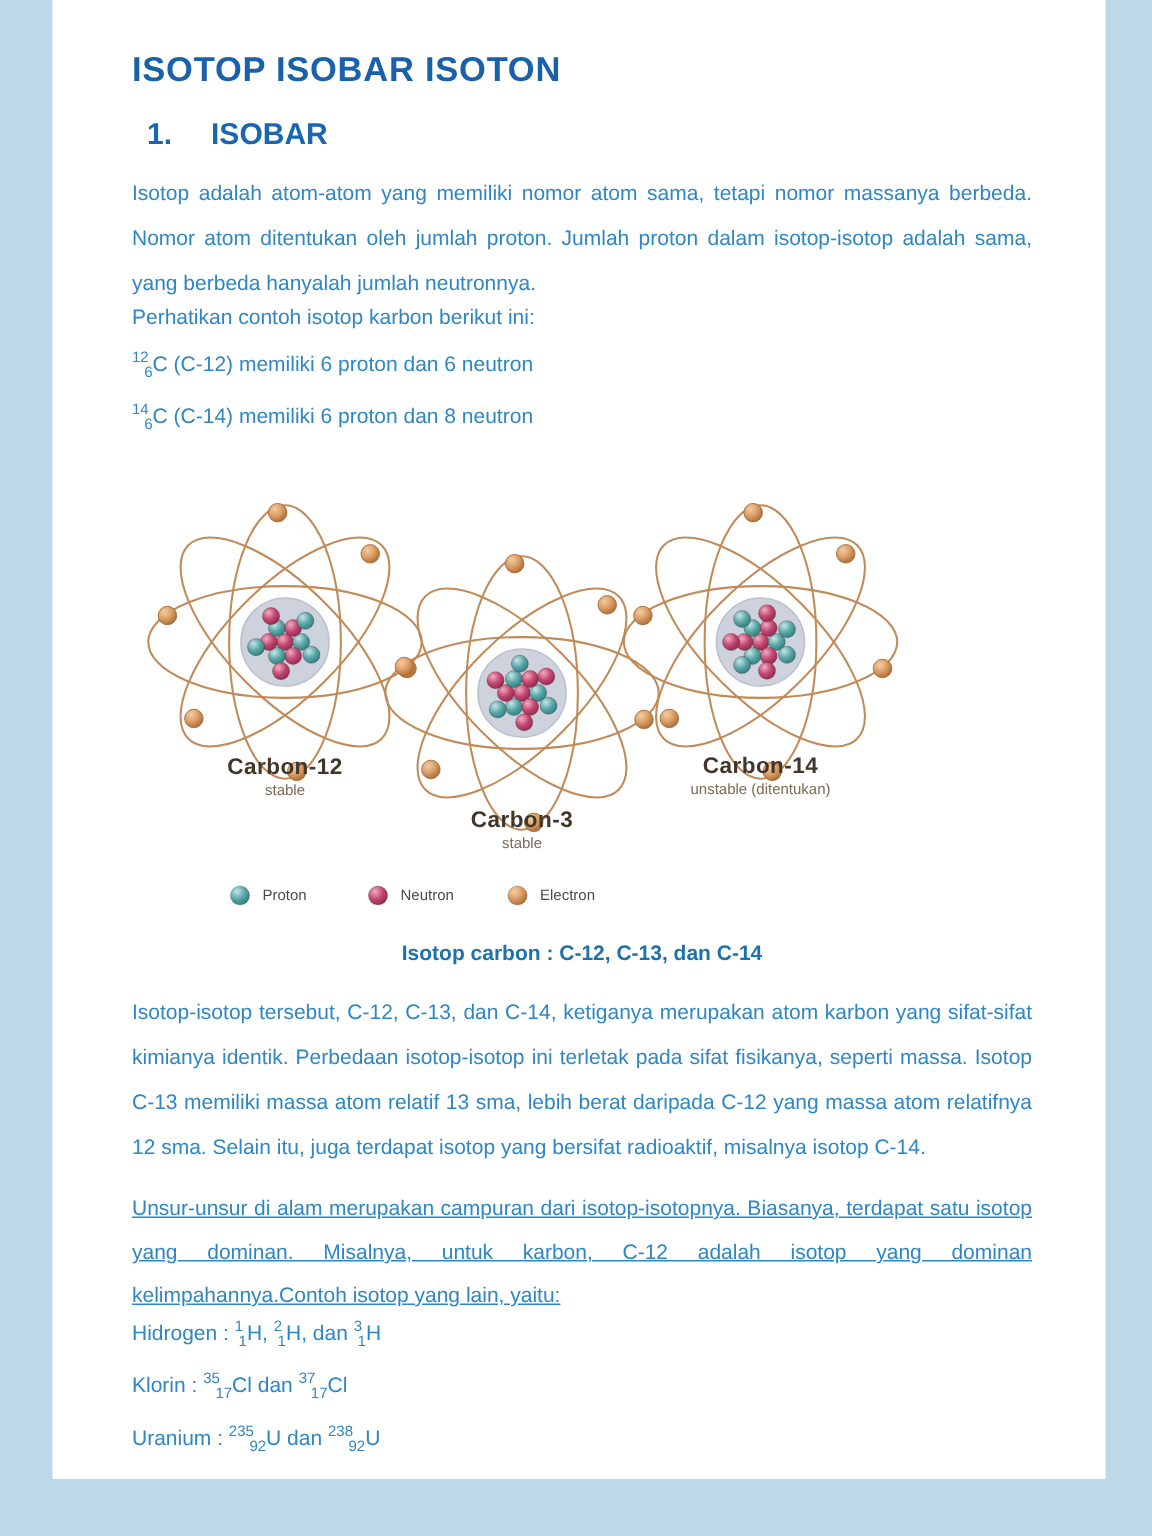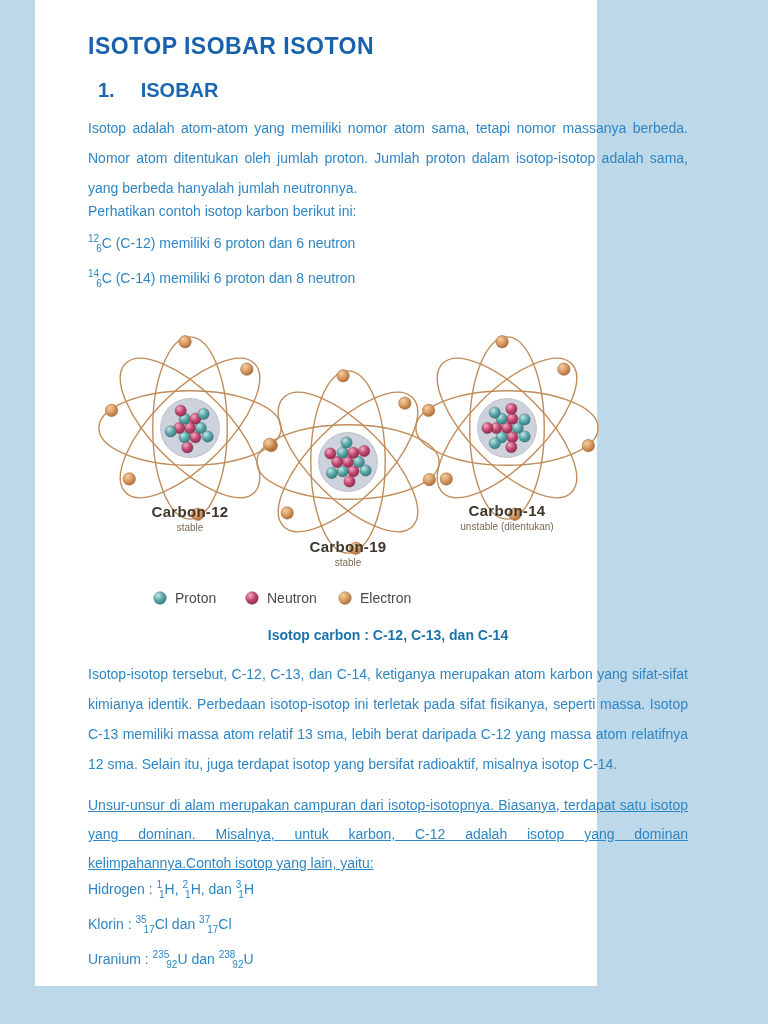--- a/index.html
+++ b/index.html
@@ -1,18 +1,18 @@
 <!DOCTYPE html>
 <html style="--viewport-bg: #bdd8e8; --title-c: #1a61ab; --heading-c: #1a67b0; --body-c: #2f86c4; --caption-c: #1c73ab;"><head>
 <meta charset="utf-8">
 <style>
   html,body{margin:0;padding:0;}
   body{width:768px;height:1024px;overflow:hidden;font-family:"Liberation Sans",sans-serif;}
   .canvas{position:relative;width:768px;height:1024px;background:var(--viewport-bg,#bdd8e8);}
-  .page{position:absolute;left:35px;top:0;width:562px;height:986px;background:#ffffff;}
+  .page{position:absolute;left:35px;top:0;width:702px;height:986px;background:#ffffff;}
   .blk{position:absolute;left:53px;width:600px;}
   .doc-title{top:33px;font-size:23px;font-weight:bold;letter-spacing:.5px;color:var(--title-c,#1a61ab);}
   .section{top:79px;display:flex;gap:26px;font-size:20px;font-weight:bold;color:var(--heading-c,#1a67b0);}
   .section .num{margin-left:10px;}
   .body-text{color:var(--body-c,#2f86c4);font-size:14px;line-height:30px;}
   .just{text-align:justify;}
   .p1{top:113px;}
   .p2{top:196px;}
   .iso-lines{top:228px;}
   .iso-line{height:35px;line-height:22px;white-space:nowrap;}
@@ -22,21 +22,21 @@
   .atom-0{left:57px;top:330px;}
   .atom-1{left:215px;top:364px;}
   .atom-2{left:374px;top:330px;}
   .atom-label{position:absolute;width:160px;text-align:center;}
   .atom-label-0{left:75px;top:503px;}
   .atom-label-1{left:233px;top:538px;}
   .atom-label-2{left:392px;top:502px;}
   .atom-label .nm{font-size:15px;font-weight:bold;color:#40362a;letter-spacing:.3px;}
   .atom-label .st{font-size:10px;color:#7a6a55;margin-top:2px;}
   .legend-item{position:absolute;top:590px;display:flex;align-items:center;gap:8px;}
-  .legend-item .lbl{font-size:14px;color:#4a4a4a;}
+  .legend-item .lbl{font-size:10px;color:#4a4a4a;}
   .li-0{left:118px;}.li-1{left:210px;}.li-2{left:303px;}
   .caption{top:627px;text-align:center;font-size:14px;font-weight:bold;color:var(--caption-c,#1c73ab);}
   .p3{top:659px;}
   .p4{top:791px;line-height:29px;text-decoration:underline;}
   .examples{top:874px;}
   .ex-line{height:35px;line-height:22px;white-space:nowrap;color:var(--body-c,#2f86c4);font-size:14px;}
   .hidden-defs{position:absolute;width:0;height:0;}
 </style>
 </head>
 <body>
@@ -130,21 +130,21 @@
             <circle cx="98.5" cy="80.1" r="5.8" fill="url(#g-proton)" stroke="rgba(60,30,40,.35)" stroke-width=".6"></circle>
             <circle cx="116.5" cy="88.8" r="5.8" fill="url(#g-neutron)" stroke="rgba(60,30,40,.35)" stroke-width=".6"></circle>
             <circle cx="183" cy="118" r="6.3" fill="url(#g-electron)" stroke="#a06a35" stroke-width=".6"></circle>
             <circle cx="20" cy="82" r="6.3" fill="url(#g-electron)" stroke="#a06a35" stroke-width=".6"></circle>
             <circle cx="95" cy="12" r="6.3" fill="url(#g-electron)" stroke="#a06a35" stroke-width=".6"></circle>
             <circle cx="108" cy="188" r="6.3" fill="url(#g-electron)" stroke="#a06a35" stroke-width=".6"></circle>
             <circle cx="158" cy="40" r="6.3" fill="url(#g-electron)" stroke="#a06a35" stroke-width=".6"></circle>
             <circle cx="38" cy="152" r="6.3" fill="url(#g-electron)" stroke="#a06a35" stroke-width=".6"></circle>
           </svg></div>
         <div class="atom-label atom-label-1">
-          <div class="nm">Carbon-19</div>
+          <div class="nm">Carbon-3</div>
           <div class="st">stable</div>
         </div>
         <div class="atom atom-2"><svg width="196" height="196" viewBox="0 0 200 200">
             <ellipse cx="100" cy="100" rx="93" ry="38" fill="none" stroke="#c08b58" stroke-width="1.4" transform="rotate(0 100 100)"></ellipse>
             <ellipse cx="100" cy="100" rx="93" ry="38" fill="none" stroke="#c08b58" stroke-width="1.4" transform="rotate(45 100 100)"></ellipse>
             <ellipse cx="100" cy="100" rx="93" ry="38" fill="none" stroke="#c08b58" stroke-width="1.4" transform="rotate(90 100 100)"></ellipse>
             <ellipse cx="100" cy="100" rx="93" ry="38" fill="none" stroke="#c08b58" stroke-width="1.4" transform="rotate(135 100 100)"></ellipse>
             <circle cx="100" cy="100" r="30" fill="#ced2dc" stroke="#bcc0cc" stroke-width="1"></circle>
             <circle cx="100.0" cy="100.0" r="5.8" fill="url(#g-neutron)" stroke="rgba(60,30,40,.35)" stroke-width=".6"></circle>
             <circle cx="111.0" cy="100.0" r="5.8" fill="url(#g-proton)" stroke="rgba(60,30,40,.35)" stroke-width=".6"></circle>

